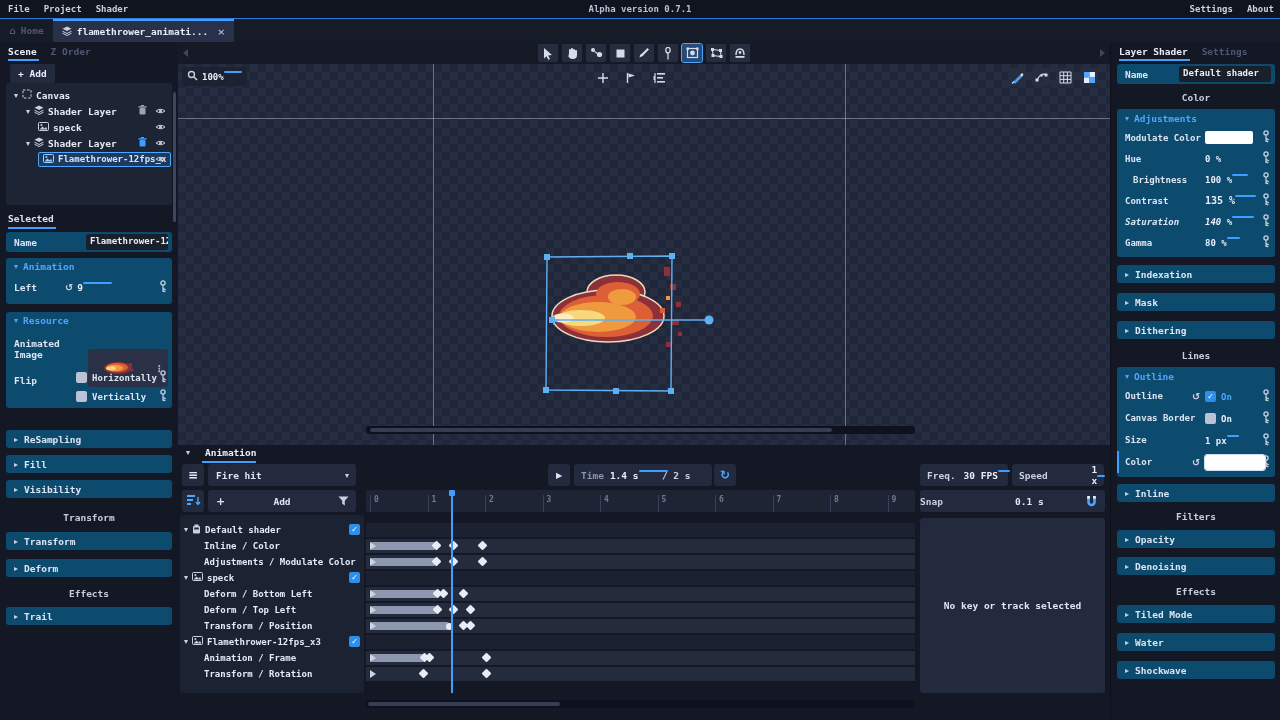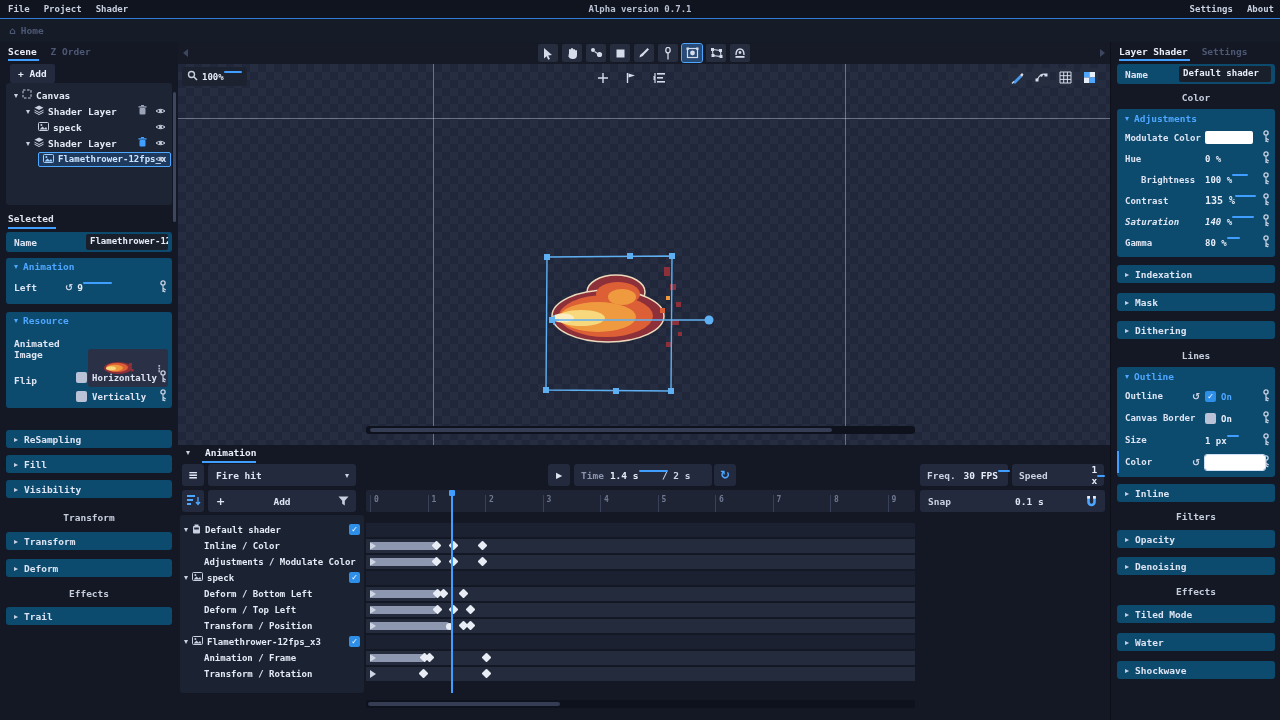--- a/index.html
+++ b/index.html
@@ -109,20 +109,29 @@
   <div id="mb-right">
       <span>Settings</span>
       <span>About</span>
     </div>
 </div>
 
 <div id="tabbar" class="abs">
   <div class="tab home">
     <span class="glyph">⌂</span>
     <span>Home</span>
+  </div>
+  <div class="tab active">
+    <span id="doc-tab-icon"><svg width="10" height="10" viewBox="0 0 10 10">
+          <path d="M5 0.5 L9.5 2.8 L5 5.1 L0.5 2.8Z" fill="#c9d1e0"></path>
+          <path d="M0.5 5.2 L5 7.5 L9.5 5.2" fill="none" stroke="#c9d1e0"></path>
+          <path d="M0.5 7.2 L5 9.5 L9.5 7.2" fill="none" stroke="#c9d1e0"></path>
+        </svg></span>
+    <span>flamethrower_animati...</span>
+    <span class="closex glyph">×</span>
   </div>
 </div>
 
 <div id="left-panel" class="abs">
   <div class="ptabs">
     <span class="ptab on">Scene</span>
     <span class="ptab inactive">Z Order</span>
   </div>
   <div style="margin:6px 0 0 10px;">
     <span class="valbox" style="background:#232a3d;padding:4px 8px;">+ Add</span>
@@ -547,21 +556,21 @@
         <span class="rnum" style="left: 119px;">2</span>
         <span class="rnum" style="left: 176.5px;">3</span>
         <span class="rnum" style="left: 234px;">4</span>
         <span class="rnum" style="left: 291.5px;">5</span>
         <span class="rnum" style="left: 349px;">6</span>
         <span class="rnum" style="left: 406.5px;">7</span>
         <span class="rnum" style="left: 464px;">8</span>
         <span class="rnum" style="left: 521.5px;">9</span>
       </div>
     <div class="tbox" style="left:742px;top:45px;width:185px;height:22px;">
-      <span style="margin-left:8px;color:#c9d1e2;text-align:right;">Snap</span>
+      <span style="color:#c9d1e2;text-align:right;">Snap</span>
       <span style="position:absolute;left:95px;">0.1 s</span>
       <span id="ic-magnet" style="position:absolute;right:7px;display:flex;">
           <svg width="13" height="13" viewBox="0 0 13 13">
             <path d="M3.5 1.5 V7 a3 3 0 0 0 6 0 V1.5" fill="none" stroke="#4da6ff" stroke-width="2.6"></path>
             <rect x="2.2" y="1" width="2.8" height="2.6" fill="#e8eef9"></rect>
             <rect x="8" y="1" width="2.8" height="2.6" fill="#e8eef9"></rect>
           </svg>
         </span>
     </div>
 
@@ -690,20 +699,23 @@
           <span class="kf" style="left: 54.55px;"></span>
           <span class="kf" style="left: 60.3px;"></span>
           <span class="kf" style="left: 116.65px;"></span>
         </div>
         <div class="lane" style="top: 152px;">
           <span class="ktri" style="left: 4px;"></span>
           <span class="kf" style="left: 53.975px;"></span>
           <span class="kf" style="left: 116.65px;"></span>
         </div>
       </div>
+    <div class="tbox" style="left:742px;top:73px;width:185px;height:175px;justify-content:center;">
+      <span style="color:#dfe5f2;">No key or track selected</span>
+    </div>
     <div id="playhead" style="left: 272.5px;"></div>
     <div id="playhead-cap" style="left: 270.5px;"></div>
 
     <div class="abs" style="left:188px;top:255px;width:549px;height:8px;background:#0e121c;border-radius:3px;">
       <div style="position:absolute;left:2px;top:2px;width:192px;height:4px;background:#343d54;border-radius:2px;"></div>
     </div>
   </div>
 </div>
 
 <div id="right-panel" class="abs">
@@ -731,21 +743,21 @@
             </svg></span>
         </div>
         <div class="row" style="height: 21px; padding-left: 8px;">
           <span class="lab" style="font-size: 9px;">Hue</span>
           <span class="fld" style="position: absolute; left: 88px; width: 52px;"><span class="tx" style="font-size: 9px;">0 %</span><span class="track"><span class="fill" style="width: 0px;"></span></span></span>
           <span class="keyic"><svg width="9" height="13" viewBox="0 0 9 13">
               <circle cx="4" cy="3" r="2.1" fill="none" stroke="#c9d1e2" stroke-width="1.3"></circle>
               <path d="M4 5.2 V12 M4 8.2 L6.8 10 M4 10.4 L6.3 12" stroke="#c9d1e2" stroke-width="1.2" fill="none"></path>
             </svg></span>
         </div>
-        <div class="row" style="height: 21px; padding-left: 24px;">
+        <div class="row" style="height: 21px; padding-left: 16px;">
           <span class="lab" style="font-size: 9px;">Brightness</span>
           <span class="fld" style="position: absolute; left: 88px; width: 52px;"><span class="tx" style="font-size: 9px;">100 %</span><span class="track"><span class="fill" style="width: 16px;"></span></span></span>
           <span class="keyic"><svg width="9" height="13" viewBox="0 0 9 13">
               <circle cx="4" cy="3" r="2.1" fill="none" stroke="#c9d1e2" stroke-width="1.3"></circle>
               <path d="M4 5.2 V12 M4 8.2 L6.8 10 M4 10.4 L6.3 12" stroke="#c9d1e2" stroke-width="1.2" fill="none"></path>
             </svg></span>
         </div>
         <div class="row" style="height: 21px; padding-left: 8px;">
           <span class="lab" style="font-size: 9px;">Contrast</span>
           <span class="fld" style="position: absolute; left: 88px; width: 52px;"><span class="tx" style="font-size: 10px;">135 %</span><span class="track"><span class="fill" style="width: 21px;"></span></span></span>

